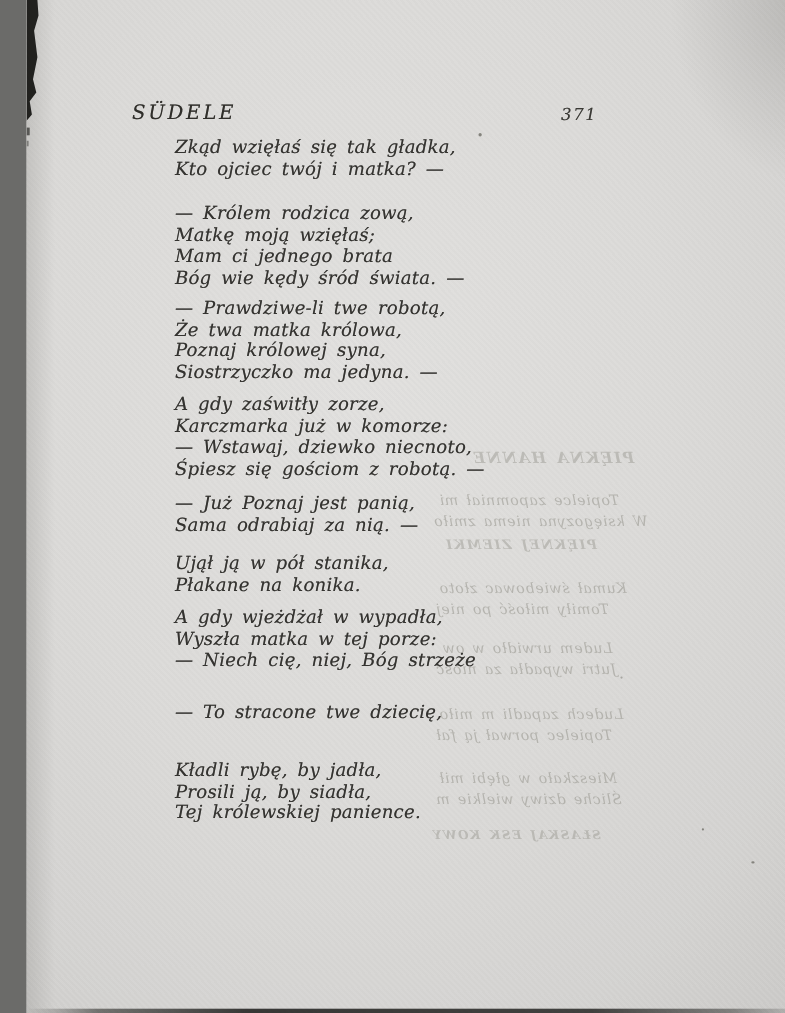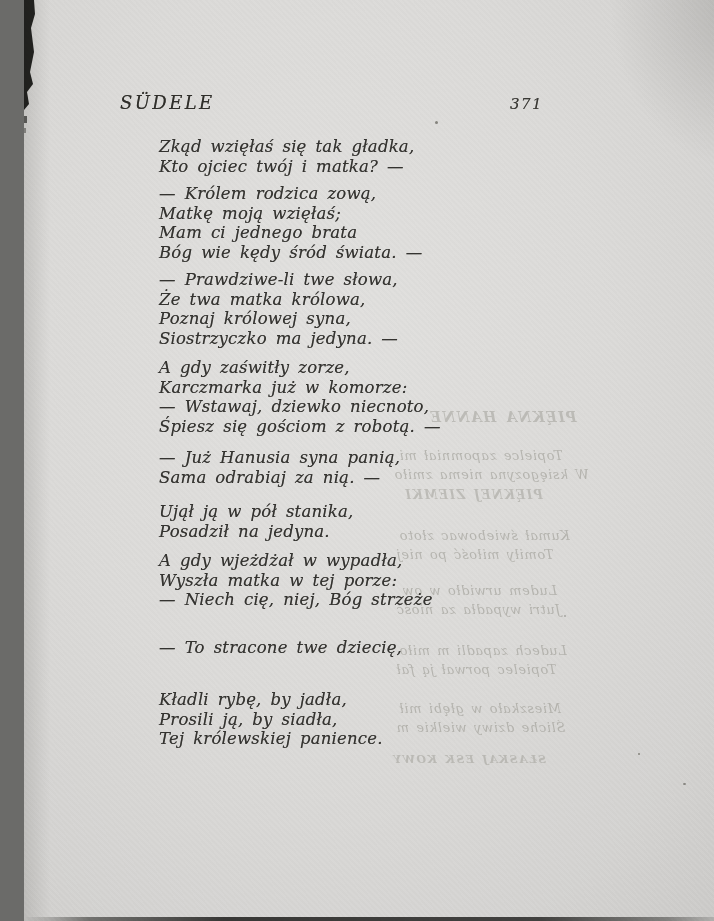--- a/index.html
+++ b/index.html
@@ -74,49 +74,49 @@
     <div class="ghost" style="left:378px;top:583px">Ludem urwidło w ow</div>
     <div class="ghost" style="left:372px;top:602px">Jutri wypadła za niość</div>
     <div class="ghost" style="left:375px;top:643px">Ludech zapadli m miło</div>
     <div class="ghost" style="left:372px;top:662px">Topielec porwał ją fał</div>
     <div class="ghost" style="left:375px;top:701px">Mieszkało w głębi mił</div>
     <div class="ghost" style="left:372px;top:720px">Śliche dziwy wielkie m</div>
     <div class="ghost caps" style="left:368px;top:753px;font-size:11px">SŁASKAJ ESK KOWY</div>
   </div>
 
   <div>
-    <div class="stanza" style="top:137px">
+    <div class="stanza" style="top:124px">
       <div class="poem-line">Zkąd wzięłaś się tak gładka,</div>
       <div class="poem-line">Kto ojciec twój i matka? —</div>
     </div>
     <div class="stanza" style="top:184px">
       <div class="poem-line">— Królem rodzica zową,</div>
       <div class="poem-line">Matkę moją wzięłaś;</div>
       <div class="poem-line">Mam ci jednego brata</div>
       <div class="poem-line">Bóg wie kędy śród świata. —</div>
     </div>
     <div class="stanza" style="top:270px">
-      <div class="poem-line">— Prawdziwe-li twe słowa,</div>
+      <div class="poem-line">— Prawdziwe-li twe robotą,</div>
       <div class="poem-line">Że twa matka królowa,</div>
       <div class="poem-line">Poznaj królowej syna,</div>
       <div class="poem-line">Siostrzyczko ma jedyna. —</div>
     </div>
     <div class="stanza" style="top:358px">
       <div class="poem-line">A gdy zaświtły zorze,</div>
       <div class="poem-line">Karczmarka już w komorze:</div>
       <div class="poem-line">— Wstawaj, dziewko niecnoto,</div>
       <div class="poem-line">Śpiesz się gościom z robotą. —</div>
     </div>
     <div class="stanza" style="top:448px">
-      <div class="poem-line">— Już Hanusia syna panią,</div>
+      <div class="poem-line">— Już Poznaj jest panią,</div>
       <div class="poem-line">Sama odrabiaj za nią. —</div>
     </div>
     <div class="stanza" style="top:502px">
       <div class="poem-line">Ujął ją w pół stanika,</div>
-      <div class="poem-line">Posadził na jedyna.</div>
+      <div class="poem-line">Płakane na konika.</div>
     </div>
     <div class="stanza" style="top:551px">
       <div class="poem-line">A gdy wjeżdżał w wypadła,</div>
       <div class="poem-line">Wyszła matka w tej porze:</div>
       <div class="poem-line">— Niech cię, niej, Bóg strzeże</div>
     </div>
     <div class="stanza" style="top:638px">
       <div class="poem-line">— To stracone twe dziecię,</div>
     </div>
     <div class="stanza" style="top:690px">

